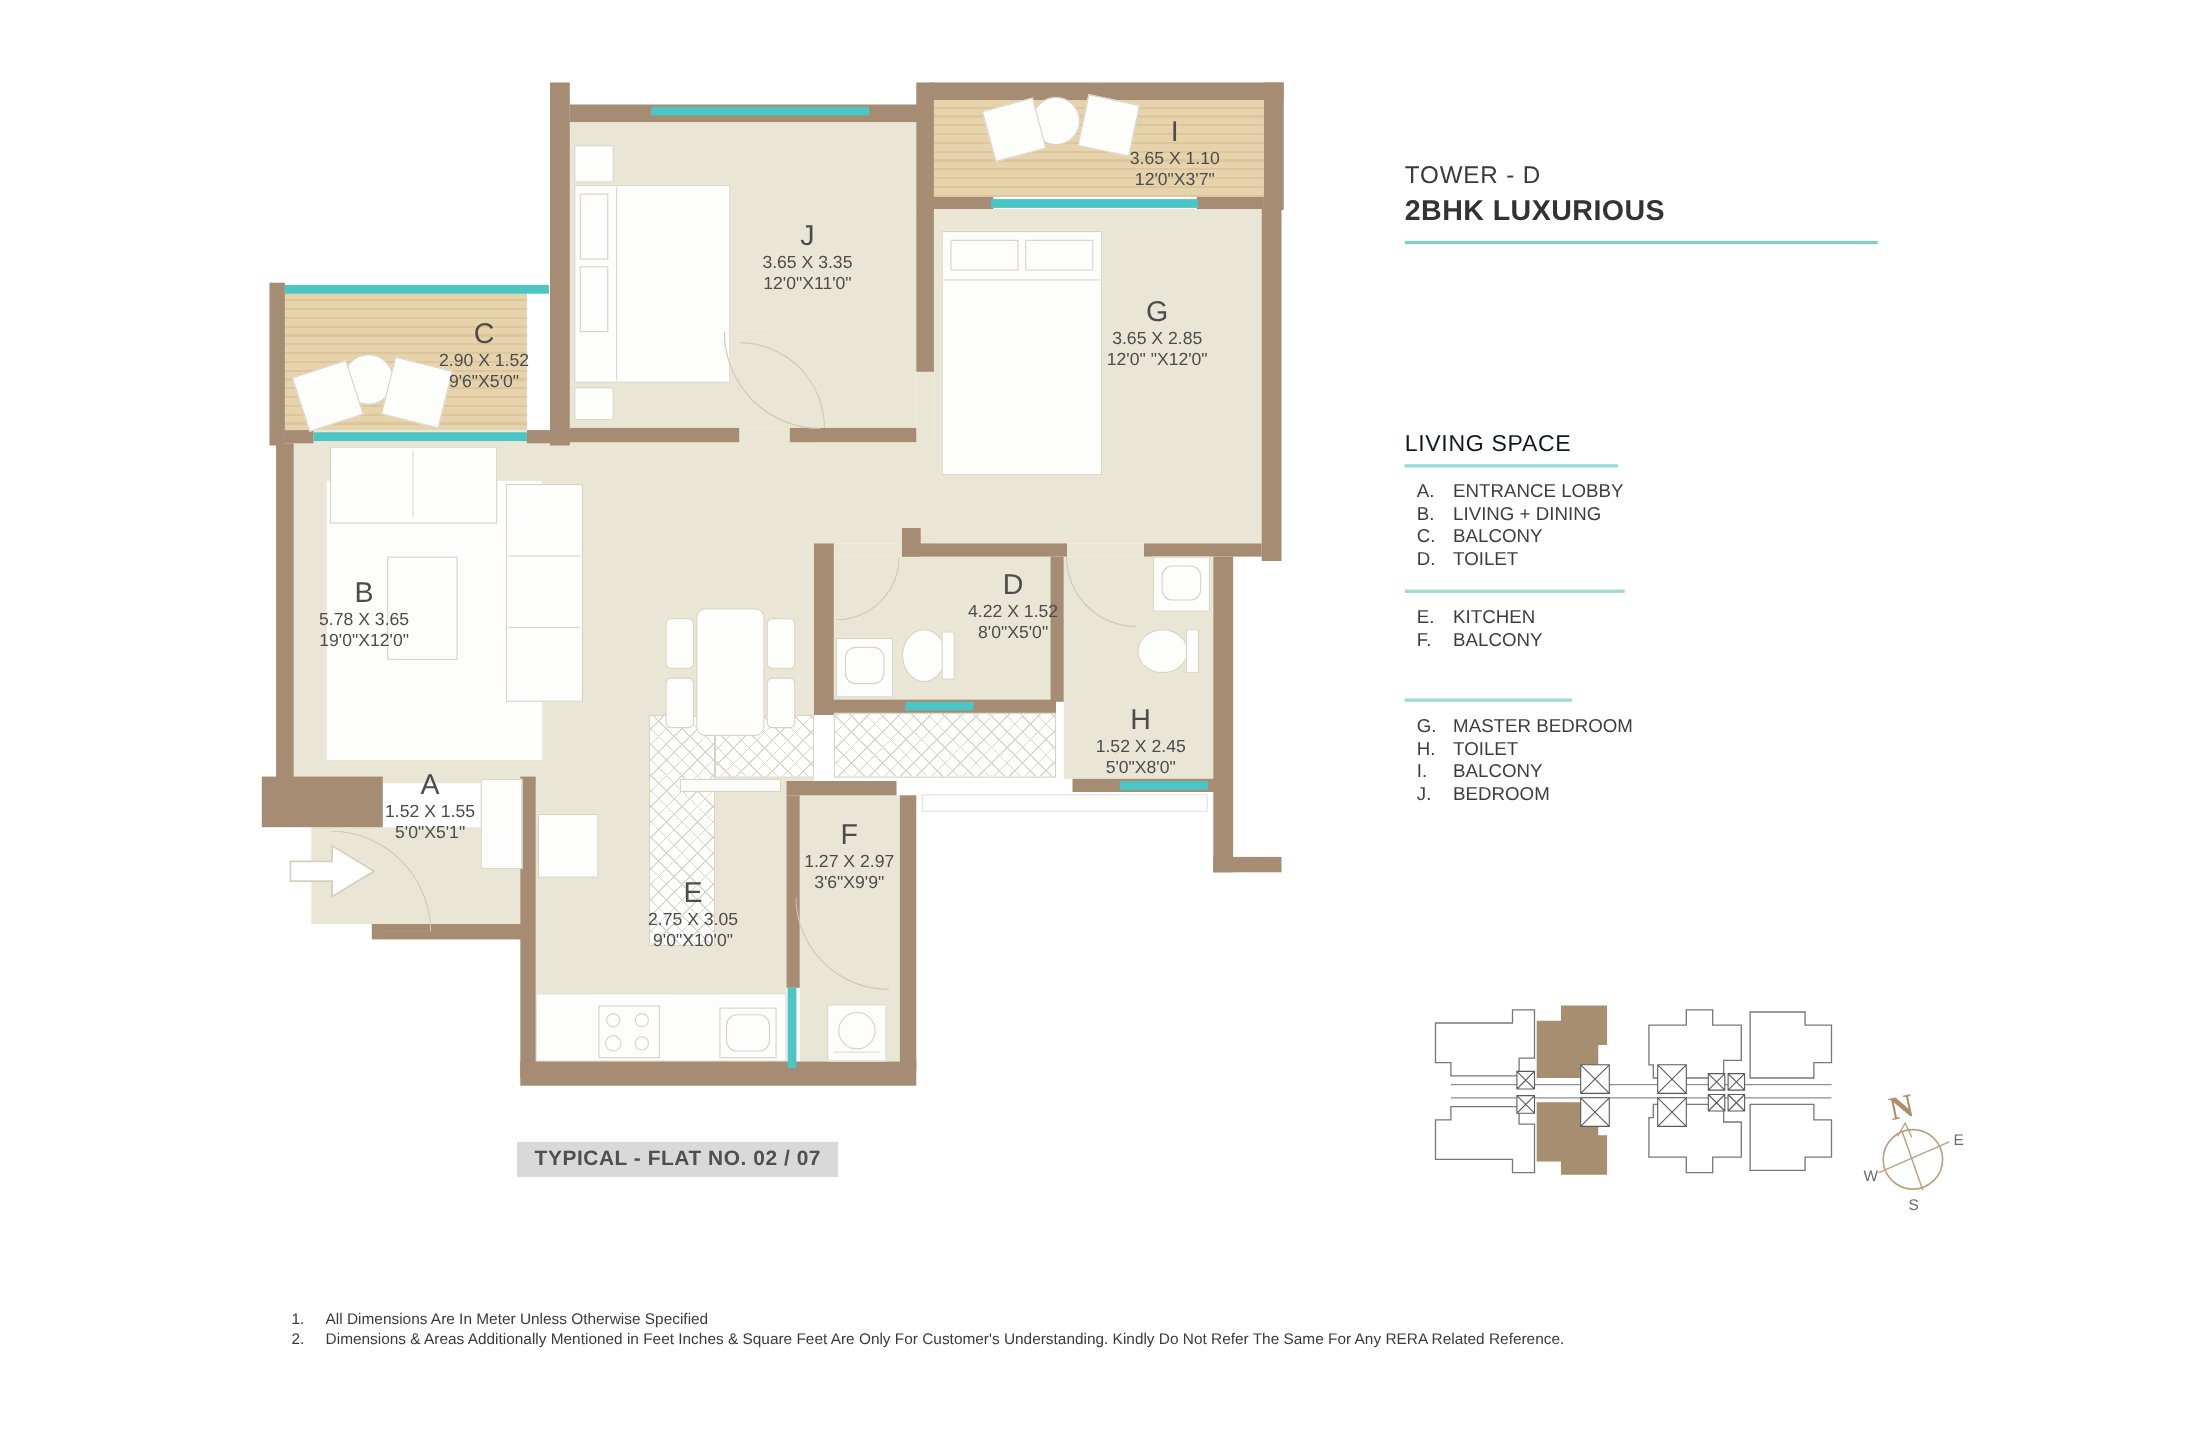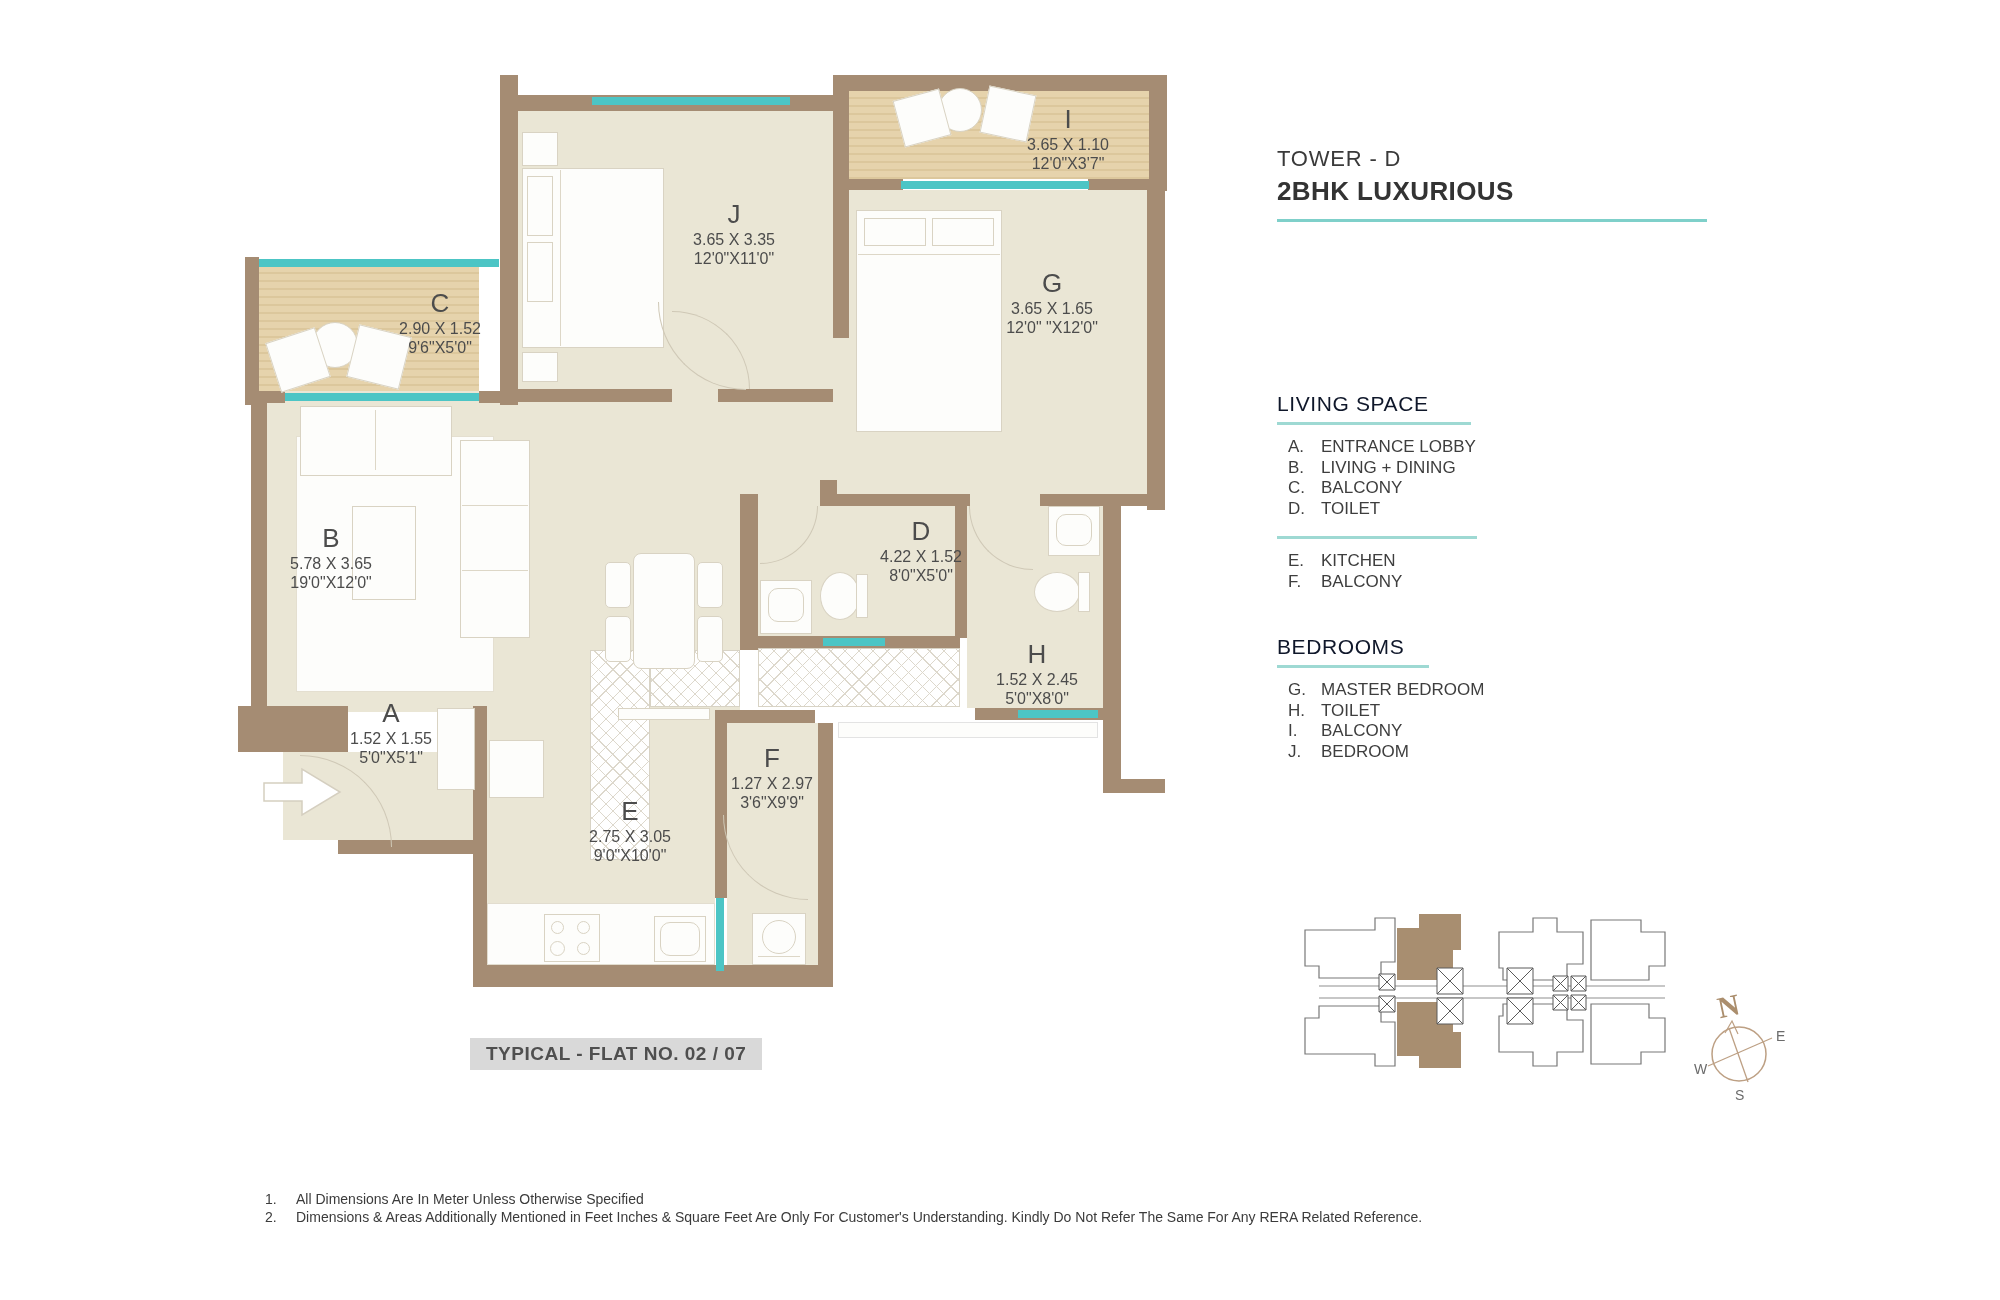--- a/index.html
+++ b/index.html
@@ -206,21 +206,21 @@
     <div class="dim">2.75 X 3.05</div>
     <div class="dim">9'0"X10'0"</div>
   </div>
   <div class="rlabel" style="left:772px;top:743px;">
     <div class="lt">F</div>
     <div class="dim">1.27 X 2.97</div>
     <div class="dim">3'6"X9'9"</div>
   </div>
   <div class="rlabel" style="left:1052px;top:268px;">
     <div class="lt">G</div>
-    <div class="dim">3.65 X 1.65</div>
+    <div class="dim">3.65 X 2.85</div>
     <div class="dim">12'0" "X12'0"</div>
   </div>
   <div class="rlabel" style="left:1037px;top:639px;">
     <div class="lt">H</div>
     <div class="dim">1.52 X 2.45</div>
     <div class="dim">5'0"X8'0"</div>
   </div>
   <div class="rlabel" style="left:1068px;top:104px;">
     <div class="lt">I</div>
     <div class="dim">3.65 X 1.10</div>
@@ -266,21 +266,20 @@
       <span class="k">E.</span>
       <span>KITCHEN</span>
     </div>
     <div class="li">
       <span class="k">F.</span>
       <span>BALCONY</span>
     </div>
   </div>
 
   <div class="sec" style="top:635px;">
-    <div class="h">BEDROOMS</div>
     <div class="ul" style="width:152px;"></div>
     <div class="li">
       <span class="k">G.</span>
       <span>MASTER BEDROOM</span>
     </div>
     <div class="li">
       <span class="k">H.</span>
       <span>TOILET</span>
     </div>
     <div class="li">

